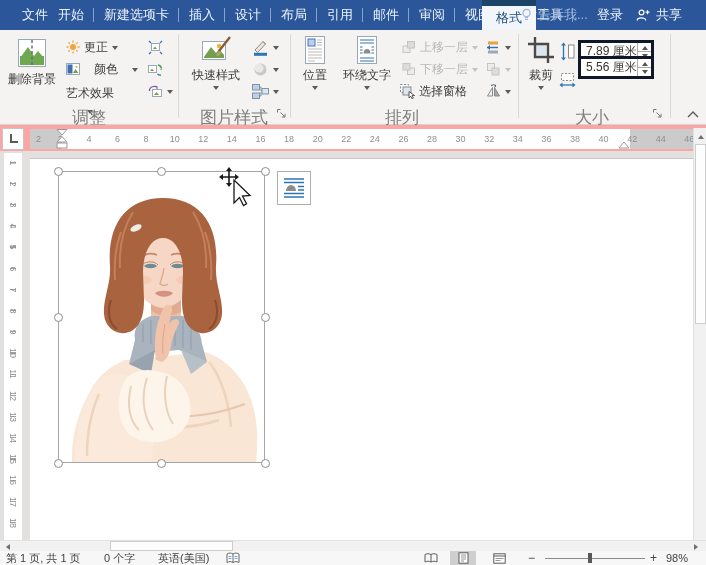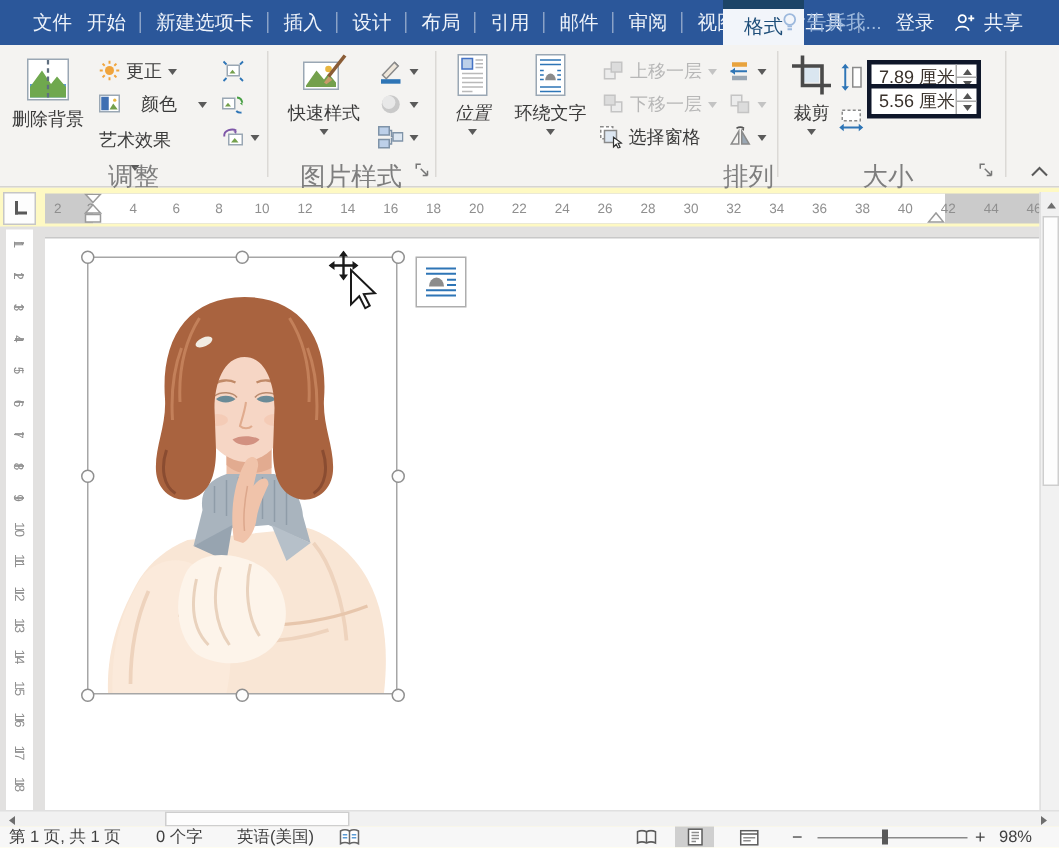--- a/index.html
+++ b/index.html
@@ -1,18 +1,18 @@
 <!DOCTYPE html>
 <html><head>
 <meta charset="utf-8">
 <style>
   * { box-sizing: border-box; margin: 0; padding: 0; }
   html,body { width:706px; height:565px; overflow:hidden; }
   body { font-family:"Liberation Sans","DejaVu Sans",sans-serif; }
-  #app { position:relative; width:706px; height:565px; background:#fef9c3; overflow:hidden; }
+  #app { position:relative; width:706px; height:565px; background:#fca5a5; overflow:hidden; }
 
   
   .tabbar { position:absolute; left:0; top:0; width:706px; height:30px; background:#2b579a; color:#eef3fa; font-size:13px; }
   .tab-file { position:absolute; left:8px; top:0; height:30px; line-height:30px; padding:0 14px; }
   .tabs { position:absolute; left:48px; top:0; height:30px; display:flex; }
   .tabs .tab { position:relative; height:30px; line-height:30px; padding:0 10px; white-space:nowrap; }
   .tabs .tab::after { content:''; position:absolute; right:0; top:8px; height:14px; width:1px; background:rgba(255,255,255,.45); }
   .ctx-strip { position:absolute; left:482px; top:0; width:54px; height:6px; background:#1c4467; }
   .tab-active { position:absolute; left:482px; top:6px; width:54px; height:24px; line-height:24px; text-align:center; background:#f2f5fa; color:#1e4e79; }
   .tellme { position:absolute; left:520px; top:0; height:30px; display:flex; align-items:center; gap:5px; color:#9db9dd; }
@@ -231,21 +231,21 @@
     </div>
     <div class="glabel" style="left:178px;width:112px;">图片样式</div>
     <svg style="position:absolute;left:276px;top:78px;" width="11" height="11" viewBox="0 0 11 11">
         <g stroke="#767676" fill="none">
           <path d="M1.5,4.5 V1.5 H4.5"></path>
           <path d="M4.5,4.5 L9,9 M9,9 V5.8 M9,9 H5.8"></path>
         </g>
       </svg>
     <div class="gsep" style="left:290px;"></div>
 
-    <div class="bigbtn" style="left:294px;width:42px;font-style:italic;">
+    <div class="bigbtn" style="left:294px;width:42px;">
       <svg class="bicon" width="28" height="30" viewBox="0 0 28 30">
         <rect x="4.5" y="0.5" width="19" height="27" fill="#fff" stroke="#9aa7b4"></rect>
         <rect x="7" y="3" width="7" height="7" fill="#bdd0e9" stroke="#4472c4"></rect>
         <g stroke="#b9b9b9">
             <path d="M16,4 H21 M16,6.5 H21 M16,9 H21 M7,13 H21 M7,16 H21 M7,19 H21 M7,22 H21 M7,25 H14"></path>
           </g>
       </svg>
       <span class="blabel">位置</span>
       <span class="cr" style="margin-top:1px;"></span>
     </div>
@@ -303,21 +303,21 @@
     </div>
     <div class="rowbtn r3" style="left:486px;">
       <svg width="15" height="15" viewBox="0 0 15 15">
           <path d="M6.5,12 L6.5,3.5 L1.5,12 Z" fill="none" stroke="#8a8a8a"></path>
           <path d="M8.5,12 L8.5,3.5 L13.5,12 Z" fill="#9aa7b4" stroke="#8a8a8a"></path>
           <path d="M5,1.5 a4,3 0 0 1 5,0" fill="none" stroke="#555"></path>
           <path d="M10.2,1.6 l-1.8,0.3 l1.3,1.5 Z" fill="#555"></path>
         </svg>
       <span class="cr"></span>
     </div>
-    <div class="glabel" style="left:288px;width:228px;text-align:right;">排列</div>
+    <div class="glabel" style="left:288px;width:228px;">排列</div>
     <div class="gsep" style="left:518px;"></div>
 
     <div class="bigbtn" style="left:522px;width:38px;">
       <svg class="bicon" width="28" height="30" viewBox="0 0 28 30">
         <rect x="9" y="9" width="10" height="10" fill="#cfe0f0" opacity="0.7"></rect>
         <g stroke="#4a4a4a" stroke-width="2.4" fill="none">
             <path d="M8,1 V21 H27"></path>
             <path d="M1,8 H21 V27"></path>
           </g>
       </svg>

